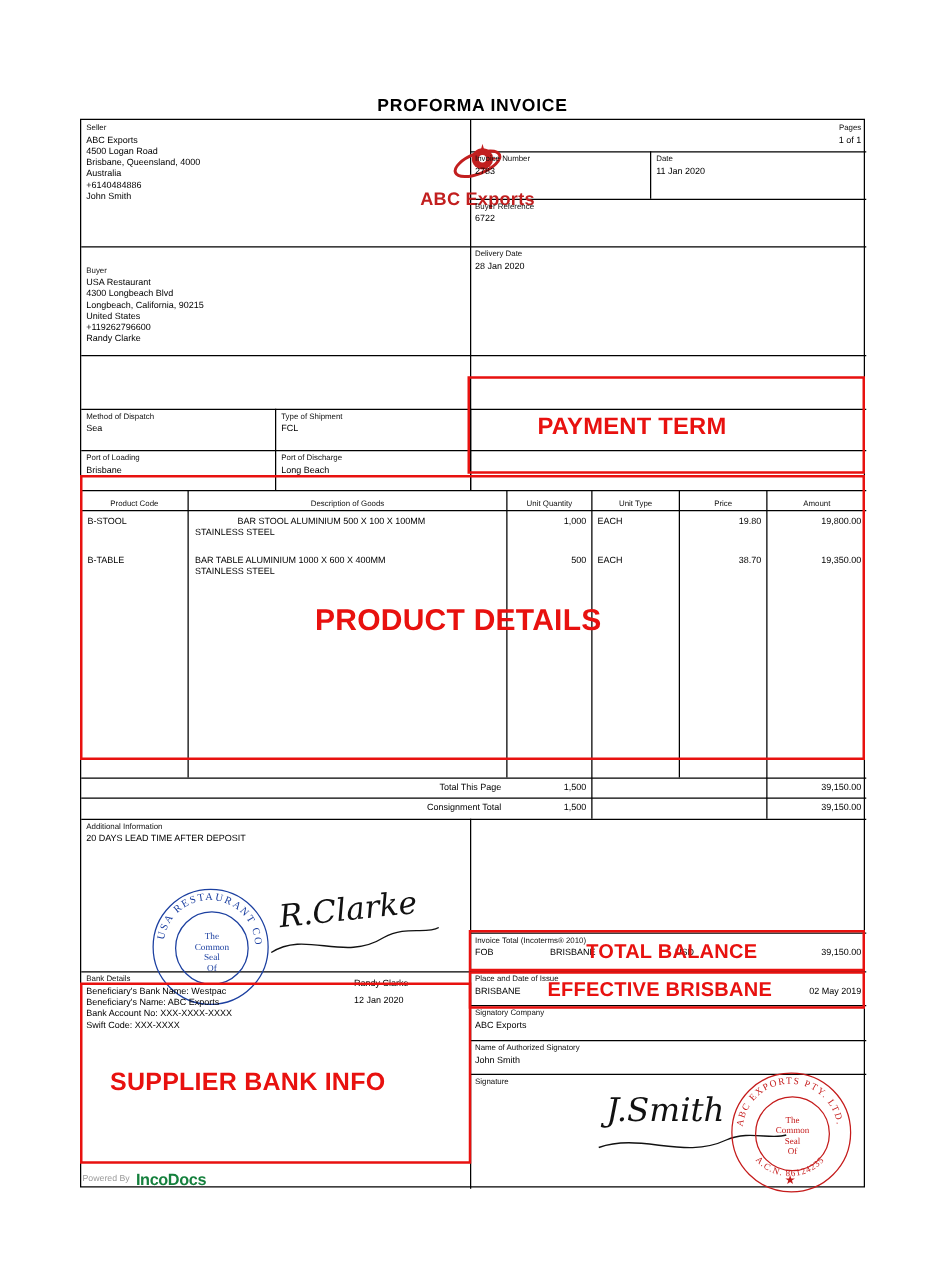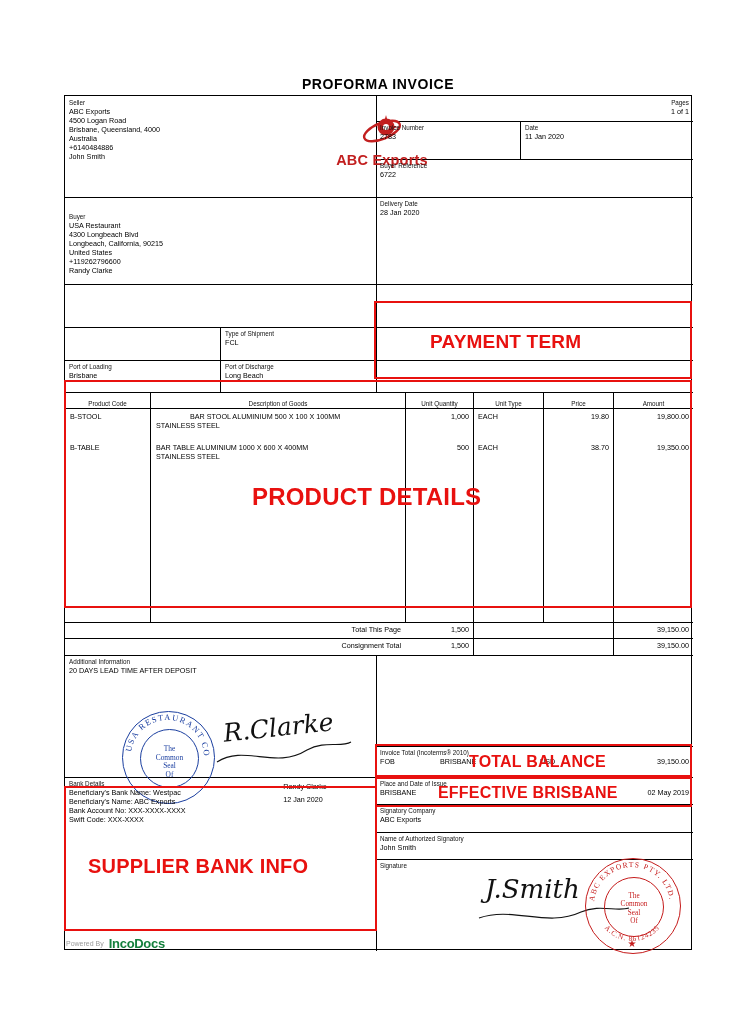--- a/index.html
+++ b/index.html
@@ -250,20 +250,24 @@
     <div class="box pad" style="left:311px; top:63px; width:317px; height:38px;">
       <div class="cell-label">Buyer Reference</div>
       <div class="cell-value">6722</div>
     </div>
 
     <div class="box pad" style="left:311px; top:101px; width:317px; height:87px;">
       <div class="cell-label">Delivery Date</div>
       <div class="cell-value">28 Jan 2020</div>
     </div>
 
+    <div class="box pad" style="left:0; top:231px; width:155px; height:33px;">
+      <div class="cell-label">Method of Dispatch</div>
+      <div class="cell-value">Sea</div>
+    </div>
     <div class="box pad" style="left:156px; top:231px; width:155px; height:33px;">
       <div class="cell-label">Type of Shipment</div>
       <div class="cell-value">FCL</div>
     </div>
     <div class="box pad" style="left:0; top:264px; width:155px; height:32px;">
       <div class="cell-label">Port of Loading</div>
       <div class="cell-value">Brisbane</div>
     </div>
     <div class="box pad" style="left:156px; top:264px; width:155px; height:32px;">
       <div class="cell-label">Port of Discharge</div>

